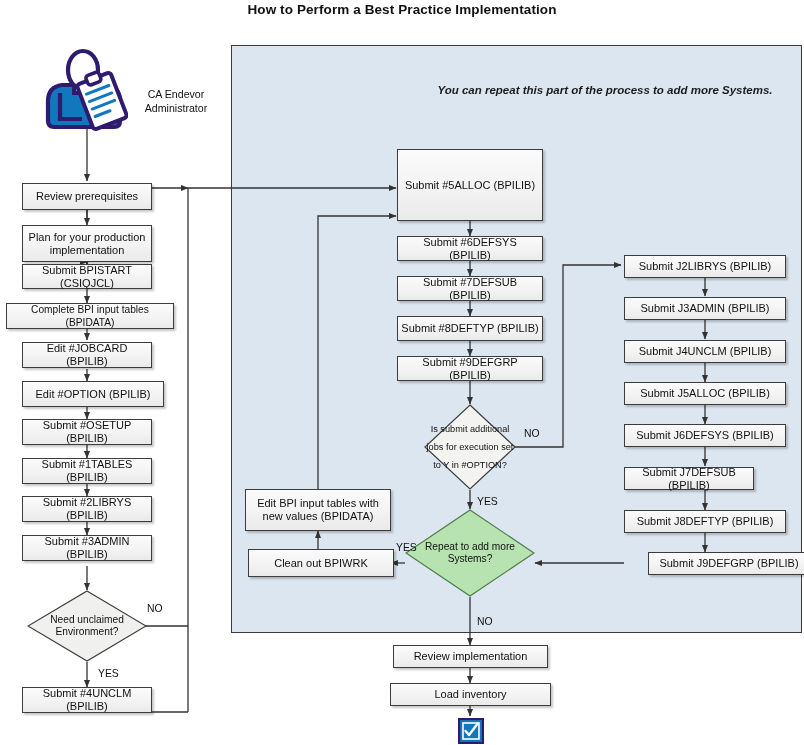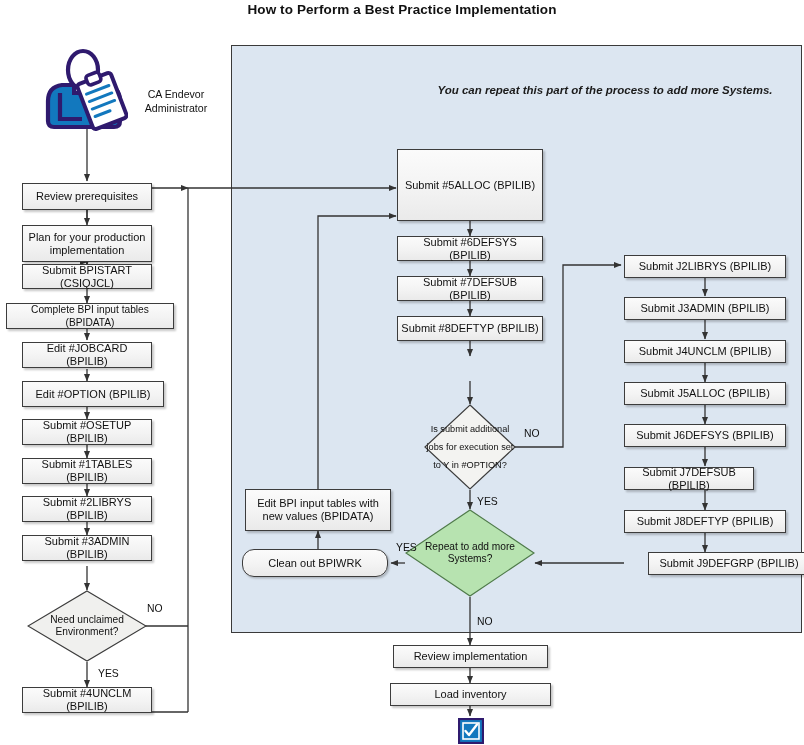--- a/index.html
+++ b/index.html
@@ -242,41 +242,42 @@
   </div>
   <div class="elabel" style="left:147px;top:603px;">NO</div>
   <div class="elabel" style="left:98px;top:668px;">YES</div>
 
   <div class="node" style="left:22px;top:687px;width:130px;height:26px;">Submit #4UNCLM (BPILIB)</div>
 
   <div class="node" style="left:397px;top:149px;width:146px;height:72px;">Submit #5ALLOC (BPILIB)</div>
   <div class="node" style="left:397px;top:236px;width:146px;height:25px;">Submit #6DEFSYS (BPILIB)</div>
   <div class="node" style="left:397px;top:276px;width:146px;height:25px;">Submit #7DEFSUB (BPILIB)</div>
   <div class="node" style="left:397px;top:316px;width:146px;height:25px;">Submit #8DEFTYP (BPILIB)</div>
+  <div class="node" style="left:397px;top:356px;width:146px;height:25px;">Submit #9DEFGRP (BPILIB)</div>
 
   <div class="diamond" style="left:424px;top:404px;width:92px;height:86px;">
     <svg class="dshape" viewBox="0 0 92 86" preserveAspectRatio="none">
       <polygon points="46,1 91,43 46,85 1,43" fill="#f3f3f1" stroke="#3c3c3c" stroke-width="1.2"></polygon>
     </svg>
     <div class="dtext" style="width:96%;font-size:9.2px;line-height:18px;">Is submit additional jobs for execution set to Y in #OPTION?</div>
   </div>
   <div class="elabel" style="left:524px;top:428px;">NO</div>
   <div class="elabel" style="left:477px;top:496px;">YES</div>
 
   <div class="diamond" style="left:405px;top:509px;width:130px;height:88px;">
     <svg class="dshape" viewBox="0 0 130 88" preserveAspectRatio="none">
       <polygon points="65,1 129,44 65,87 1,44" fill="#b7e3b0" stroke="#4f7a4a" stroke-width="1.2"></polygon>
     </svg>
     <div class="dtext">Repeat to add more Systems?</div>
   </div>
   <div class="elabel" style="left:396px;top:542px;">YES</div>
   <div class="elabel" style="left:477px;top:616px;">NO</div>
 
   <div class="node" style="left:245px;top:489px;width:146px;height:42px;">Edit BPI input tables with new values (BPIDATA)</div>
-  <div class="node" style="left:242px;top:549px;width:146px;height:28px;border-radius:12px;">Clean out BPIWRK</div>
+  <div class="node" style="left:248px;top:549px;width:146px;height:28px;">Clean out BPIWRK</div>
 
   <div class="node" style="left:624px;top:255px;width:162px;height:23px;">Submit J2LIBRYS (BPILIB)</div>
   <div class="node" style="left:624px;top:297px;width:162px;height:23px;">Submit J3ADMIN (BPILIB)</div>
   <div class="node" style="left:624px;top:340px;width:162px;height:23px;">Submit J4UNCLM (BPILIB)</div>
   <div class="node" style="left:624px;top:382px;width:162px;height:23px;">Submit J5ALLOC (BPILIB)</div>
   <div class="node" style="left:624px;top:424px;width:162px;height:23px;">Submit J6DEFSYS (BPILIB)</div>
   <div class="node" style="left:624px;top:467px;width:130px;height:23px;">Submit J7DEFSUB (BPILIB)</div>
   <div class="node" style="left:624px;top:510px;width:162px;height:23px;">Submit J8DEFTYP (BPILIB)</div>
   <div class="node" style="left:648px;top:552px;width:162px;height:23px;text-align:center;">Submit J9DEFGRP (BPILIB)</div>
 

